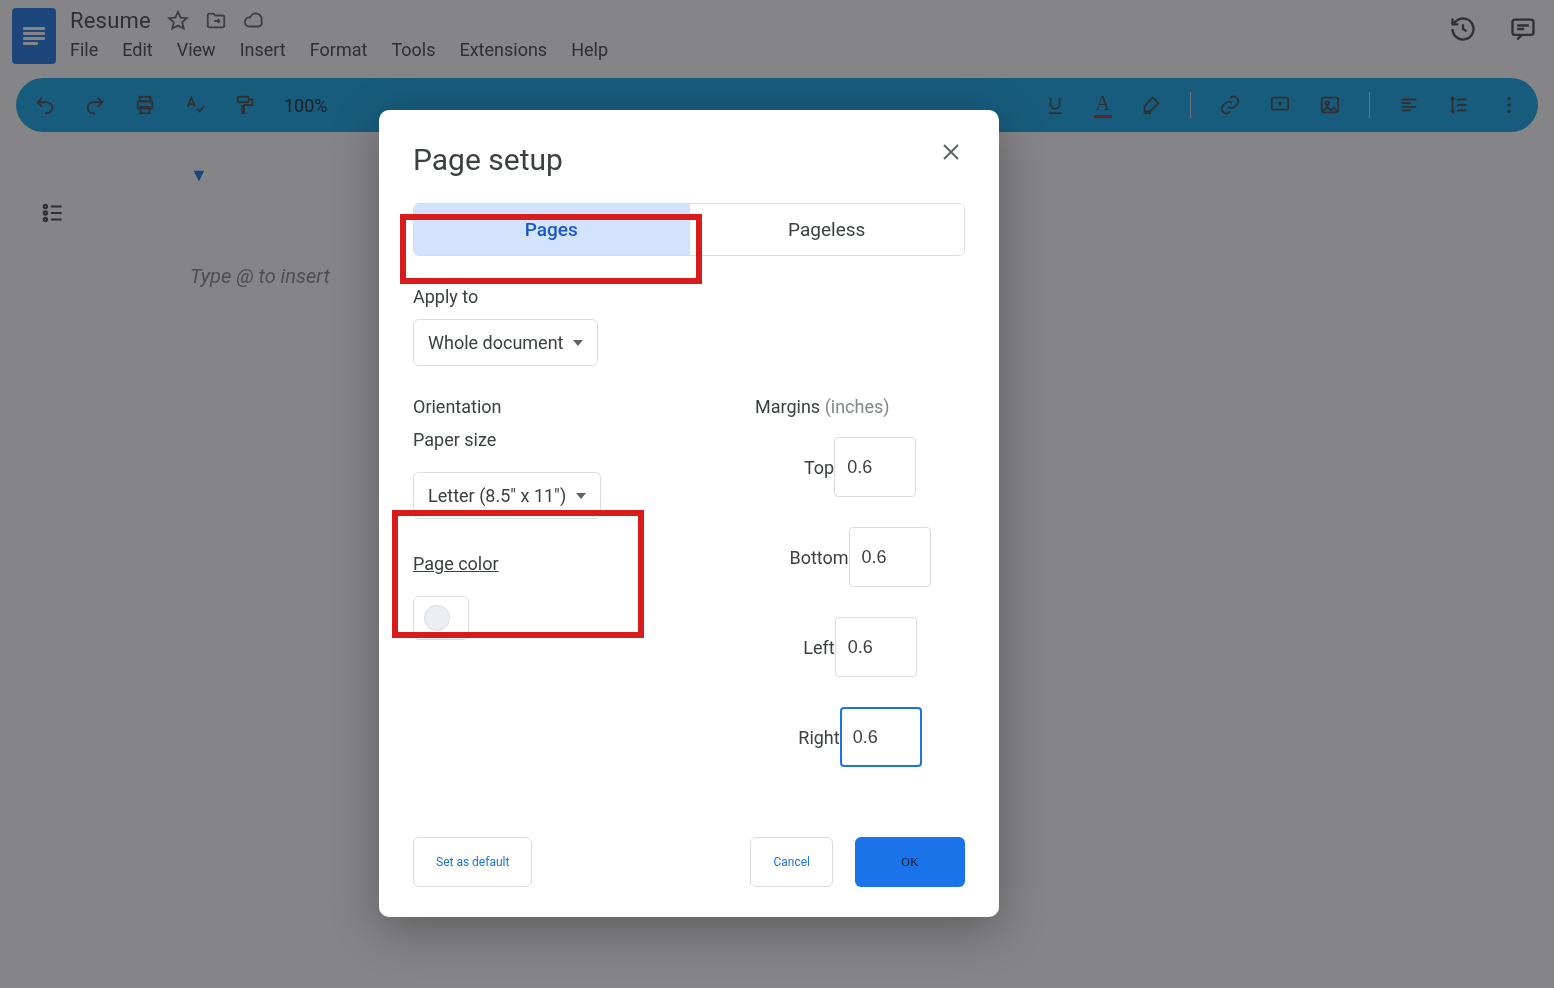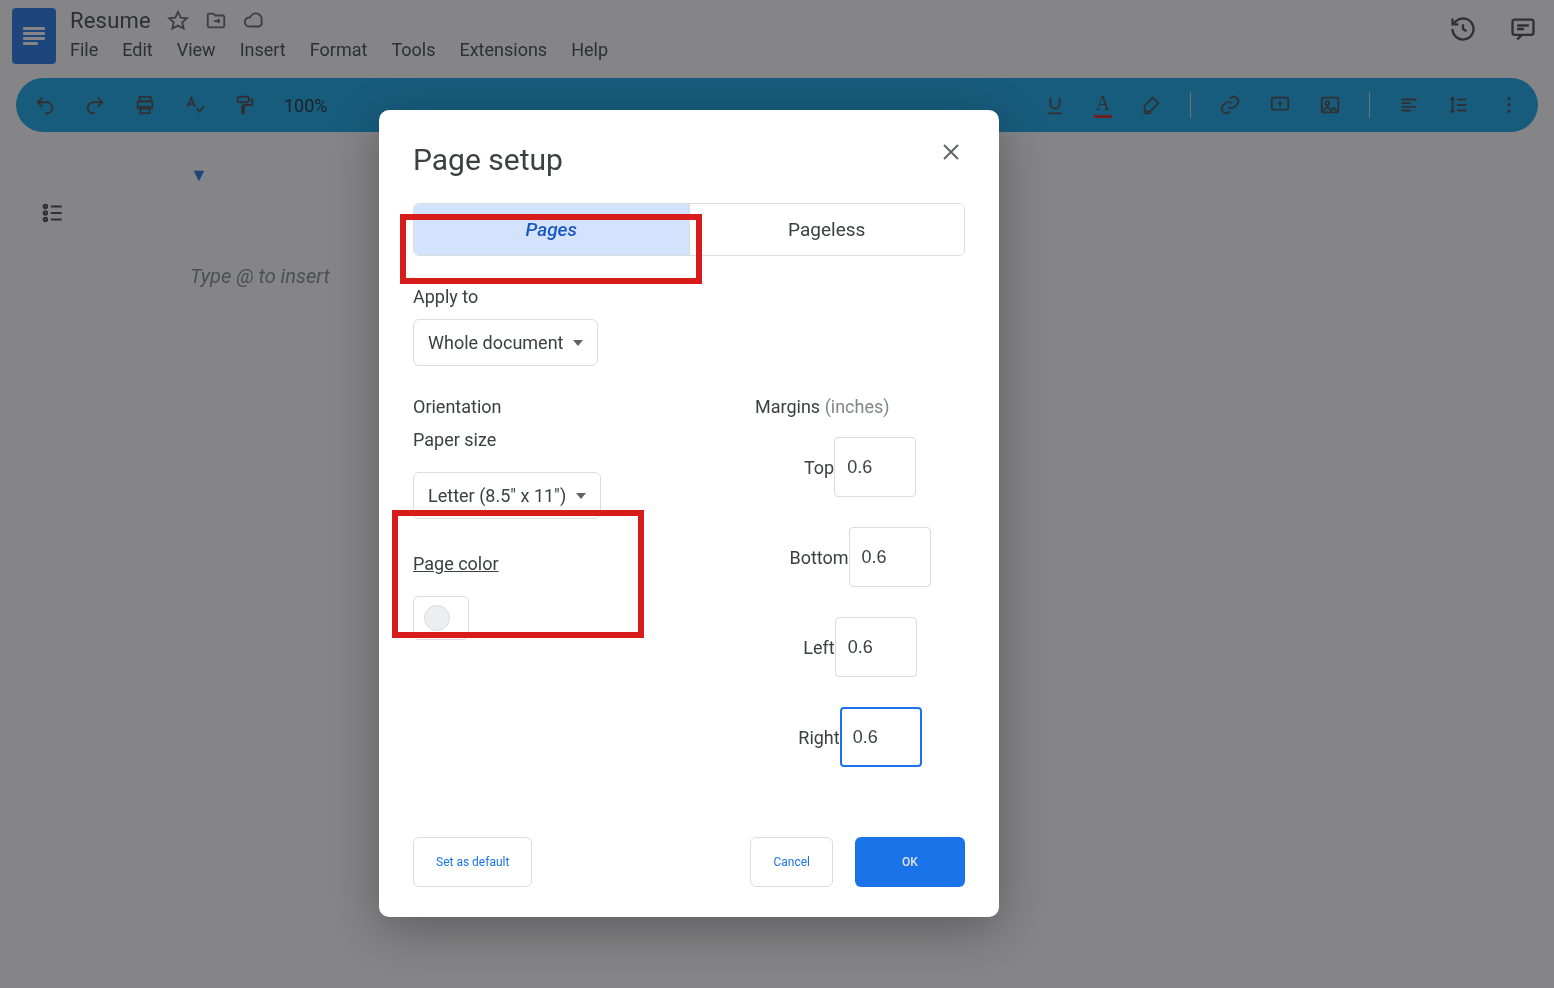--- a/index.html
+++ b/index.html
@@ -46,21 +46,21 @@
   .dim { position:absolute; inset:0; background:rgba(32,33,36,0.55); }
 
   
   .dialog { position:absolute; left:366px; top:110px; width:620px; background:#fff; border-radius:10px; box-shadow:0 12px 48px rgba(0,0,0,0.3); padding:32px 34px 30px 34px; color:#3c4043;margin-left:13px; }
   .dialog h1 { margin:0 0 26px 0; font-weight:400; font-size:30px; color:#3c4043; }
   .close-x { position:absolute; top:30px; right:32px; width:28px; height:28px; color:#5f6368; cursor:pointer; }
   .close-x svg { width:24px; height:24px; }
 
   .tab-row { display:flex; border:1px solid #dadce0; border-radius:6px; overflow:hidden; margin-bottom:30px; }
   .tab { flex:1; text-align:center; padding:14px 0; font-size:19px; color:#3c4043; cursor:pointer; background:#fff; }
-  .tab.selected { background:#d3e3fd; color:#1a57c2; font-weight:500;font-style:italic; }
+  .tab.selected { background:#d3e3fd; color:#1a57c2; font-weight:500; }
   .tab + .tab { border-left:1px solid #dadce0; }
 
   .section-label { font-size:18px; color:#3c4043; margin-bottom:12px; }
   .section-label .unit { color:#80868b; }
 
   .dd { display:inline-flex; align-items:center; gap:10px; border:1px solid #dadce0; border-radius:6px; padding:12px 14px; font-size:18px; color:#3c4043; cursor:pointer; }
   .dd .caret { width:0;height:0;border-left:5px solid transparent;border-right:5px solid transparent;border-top:6px solid #5f6368; }
 
   .content-grid { display:flex; gap:40px; }
   .col-left { flex:1; }
@@ -75,21 +75,21 @@
   .margin-row label { font-size:18px; color:#3c4043; }
   .margin-input { width:82px; height:60px; border:1px solid #dadce0; border-radius:4px; font-size:18px; text-align:left; padding:0 12px; color:#3c4043; }
   .margin-input.focused { border:2px solid #1a73e8; padding:0 11px; }
 
   .swatch-dd { display:inline-flex; align-items:center; gap:8px; border:1px solid #dadce0; border-radius:6px; padding:8px 10px; cursor:pointer; }
   .swatch { width:26px; height:26px; border-radius:50%; background:#eceff1; border:1px solid #dadce0; }
 
   .button-row { display:flex; gap:22px; margin-top:70px; align-items:center; }
   .btn { height:50px; padding:8px 22px; border-radius:6px; font-size:12px; display:inline-flex; align-items:center; justify-content:center; cursor:pointer; }
   .btn-outline { border:1px solid #dadce0; color:#1a73e8; background:#fff; }
-  .btn-primary { background:#1a73e8; color:#e5e5e5; border:none; min-width:110px; font-weight:500; }
+  .btn-primary { background:#1a73e8; color:#0f172a; border:none; min-width:110px; font-weight:500;font-family:Liberation Serif, serif; }
   .button-row .spacer { flex:1; }
 
   
   .annot { position:absolute; border:6px solid #d81b1b; pointer-events:none; }
   .annot.tabs { left:400px; top:214px; width:302px; height:70px; }
   .annot.paper { left:392px; top:510px; width:252px; height:128px; }
 </style>
 </head>
 <body>
 

